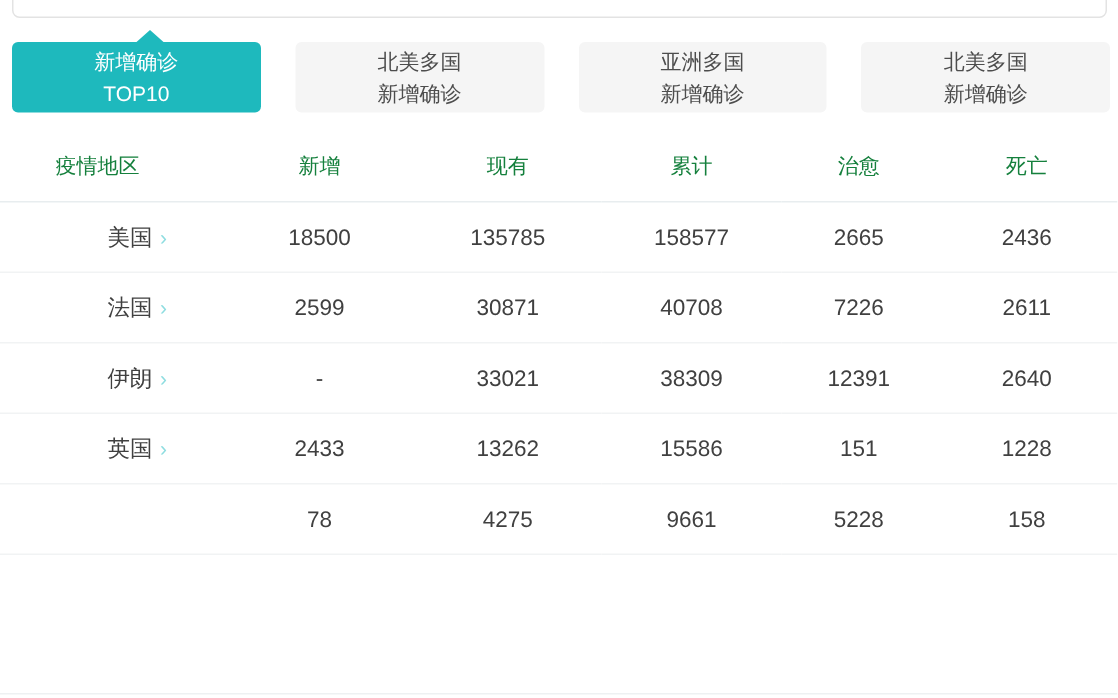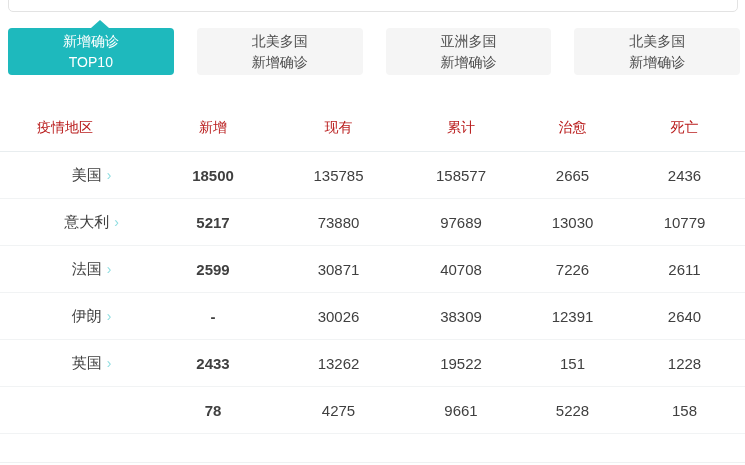--- a/index.html
+++ b/index.html
@@ -52,43 +52,43 @@
   }
   .col-region { width: 150px; }
   .col-new    { width: 126px; }
   .col-exist  { width: 125px; }
   .col-total  { width: 120px; }
   .col-cured  { width: 103px; }
   .col-dead   { width: 121px; }
 
   table.stats th {
     height: 47px;
-    padding: 29px 0 0 0;
+    padding: 12px 0 0 0;
     font-size: 14px; font-weight: normal;
-    color: #b91c1c; text-align: center;
+    color: #15803d; text-align: center;
     border-bottom: 1px solid #e8edef;
   }
   table.stats th.region-h {
     text-align: left; padding-left: 37px;
   }
   table.stats td {
     height: 44px;
     font-size: 15px; color: #404040;
     text-align: center;
     border-bottom: 1px solid #f1f3f4;
   }
   td.region-cell {
     text-align: left; padding-left: 34px;
     color: #2cc0c2; cursor: pointer; margin-top: 24px;
   }
   td.region-cell .arrow {
     color: #8edde0; font-size: 14px;
     margin-left: 5px;
   }
-  td.new-cell { color: #557fd4; font-weight: bold; }
+  td.new-cell { color: #557fd4; }
 
   .bottom-line {
     position: absolute; top: 462px; left: 0;
     width: 745px; height: 1px; background: #eef1f2;
   }
 </style>
 </head>
 <body>
 
 <div class="top-partial"></div>
@@ -135,48 +135,40 @@
   <tbody id="rows-body">
       <tr>
         <td class="region-cell"><span>美国</span><span class="arrow">›</span></td>
         <td class="new-cell">18500</td>
         <td>135785</td>
         <td>158577</td>
         <td>2665</td>
         <td>2436</td>
       </tr>
       <tr>
-        <td class="region-cell"><span>意大利</span><span class="arrow">›</span></td>
-        <td class="new-cell">5217</td>
-        <td>73880</td>
-        <td>97689</td>
-        <td>13030</td>
-        <td>10779</td>
-      </tr>
-      <tr>
         <td class="region-cell"><span>法国</span><span class="arrow">›</span></td>
         <td class="new-cell">2599</td>
         <td>30871</td>
         <td>40708</td>
         <td>7226</td>
         <td>2611</td>
       </tr>
       <tr>
         <td class="region-cell"><span>伊朗</span><span class="arrow">›</span></td>
         <td class="new-cell">-</td>
-        <td>30026</td>
+        <td>33021</td>
         <td>38309</td>
         <td>12391</td>
         <td>2640</td>
       </tr>
       <tr>
         <td class="region-cell"><span>英国</span><span class="arrow">›</span></td>
         <td class="new-cell">2433</td>
         <td>13262</td>
-        <td>19522</td>
+        <td>15586</td>
         <td>151</td>
         <td>1228</td>
       </tr>
       <tr>
         <td class="region-cell"></td>
         <td class="new-cell">78</td>
         <td>4275</td>
         <td>9661</td>
         <td>5228</td>
         <td>158</td>

